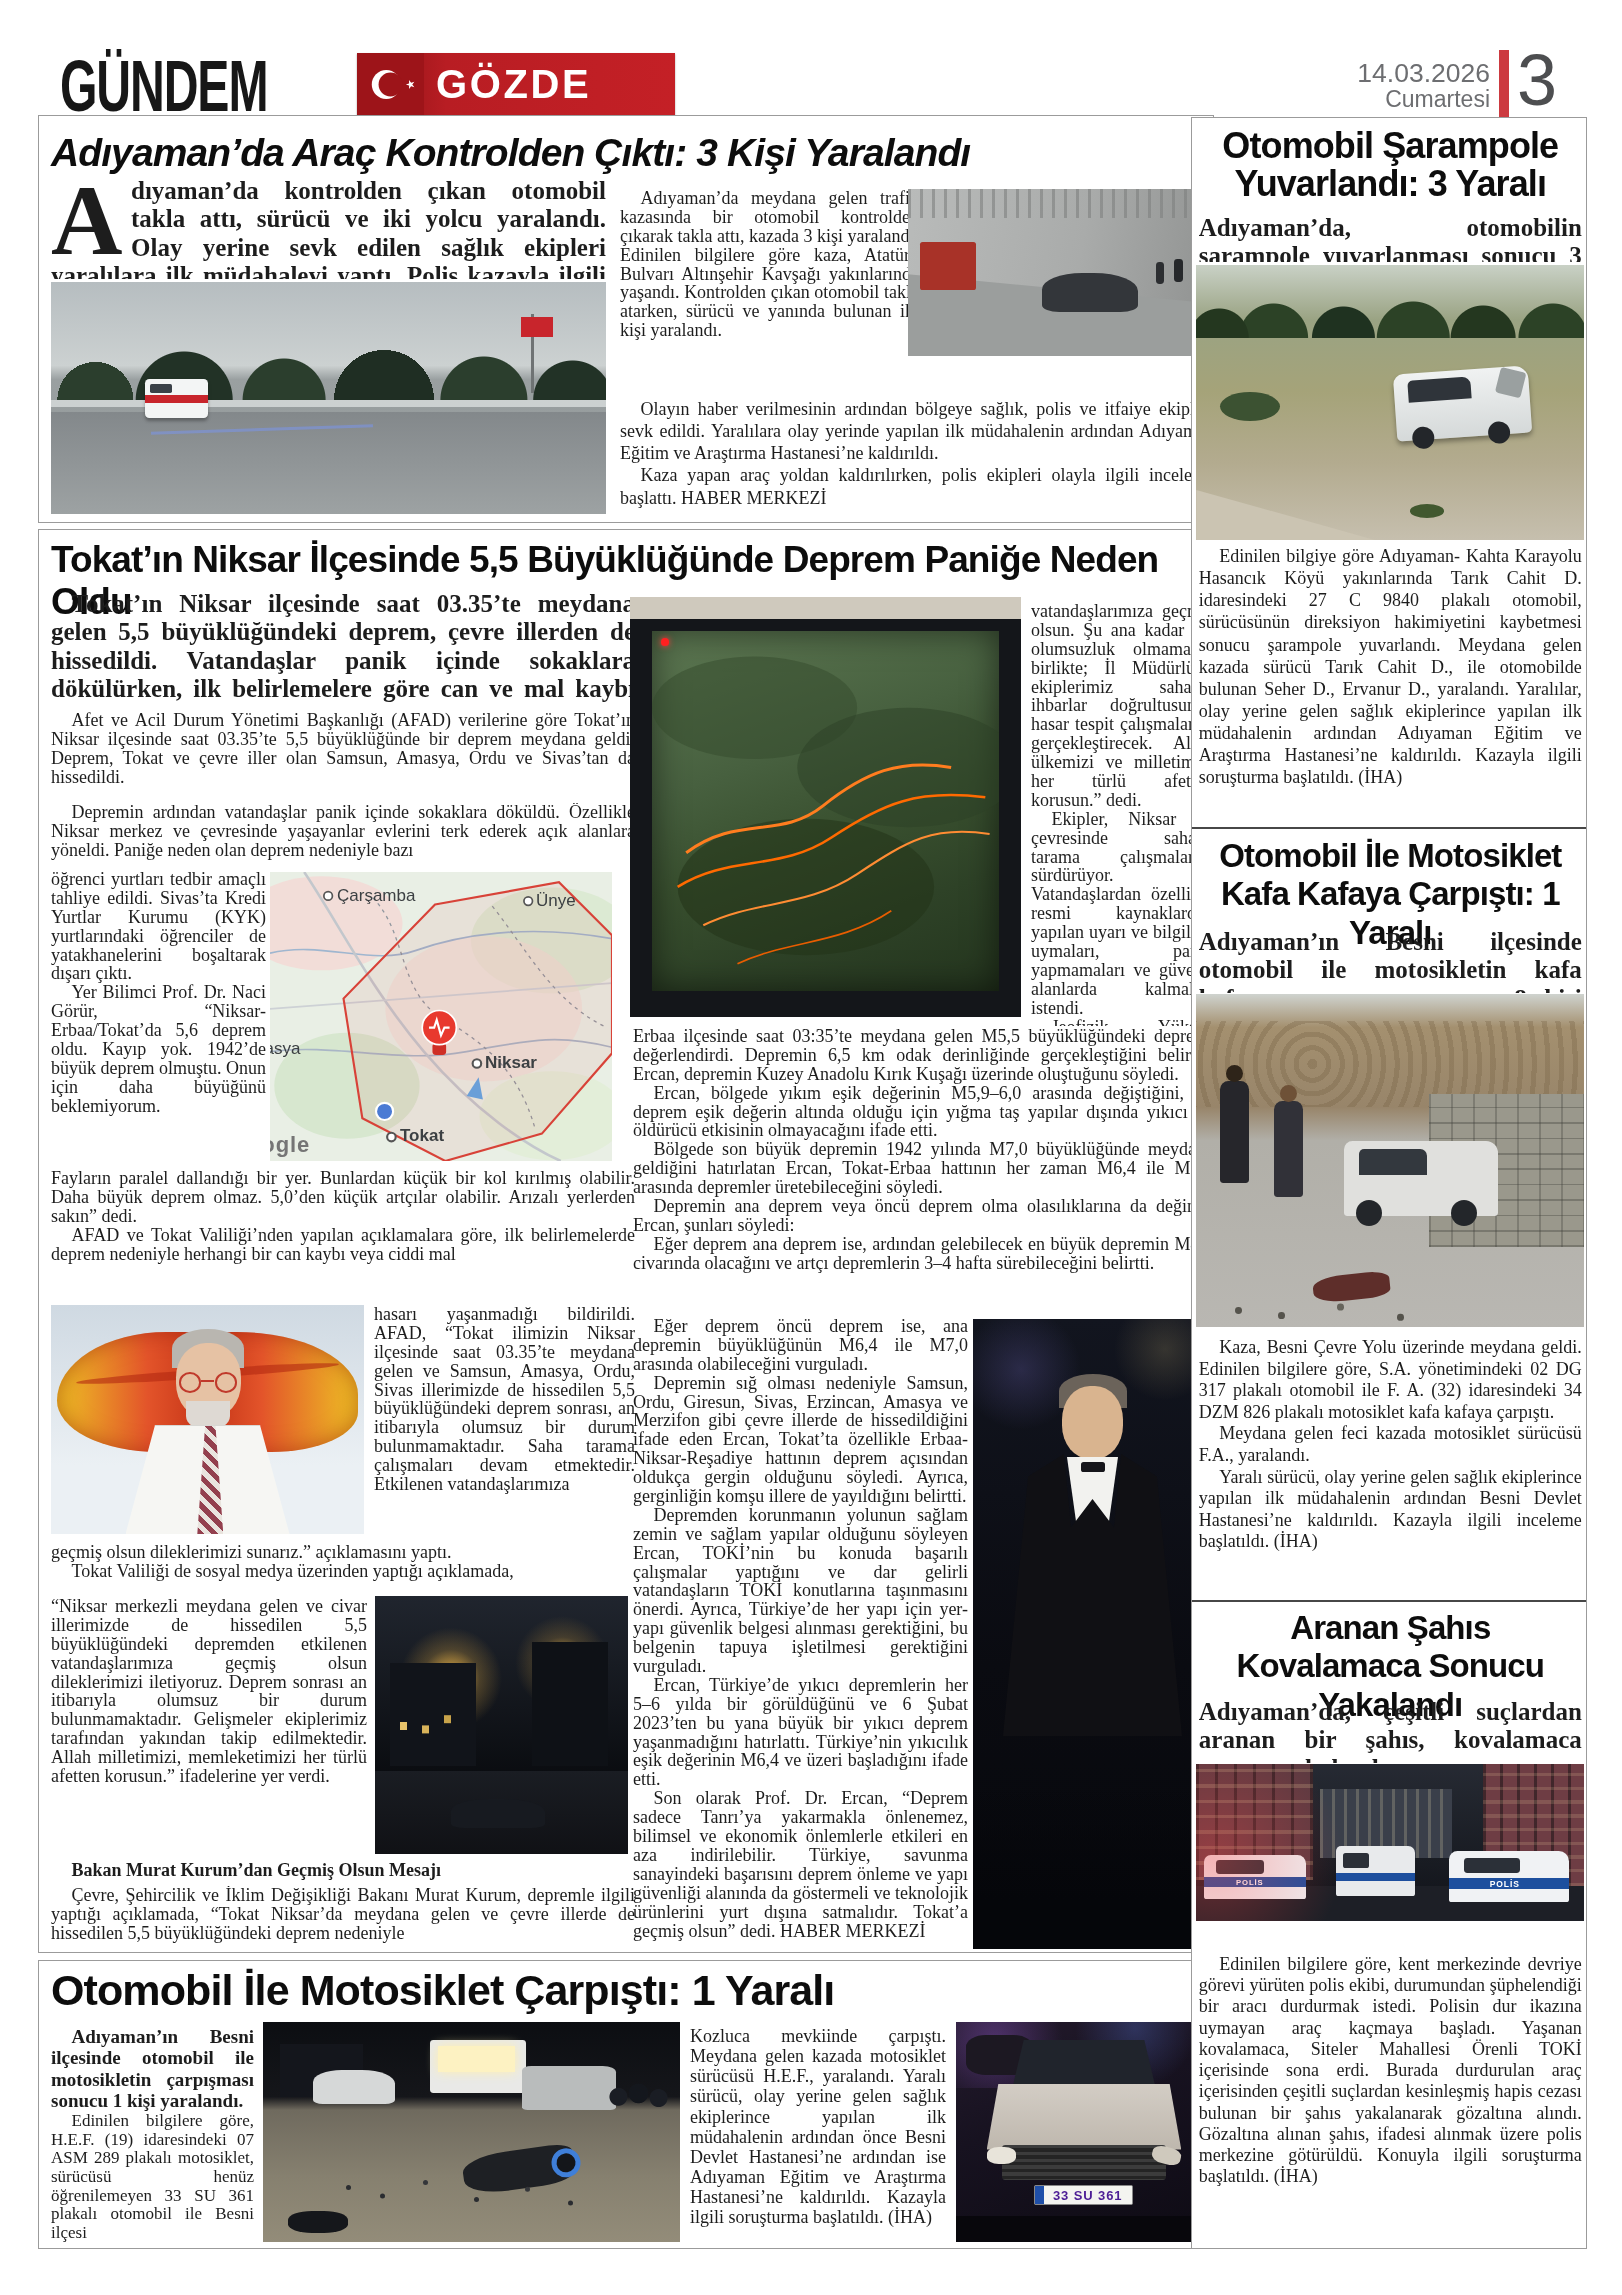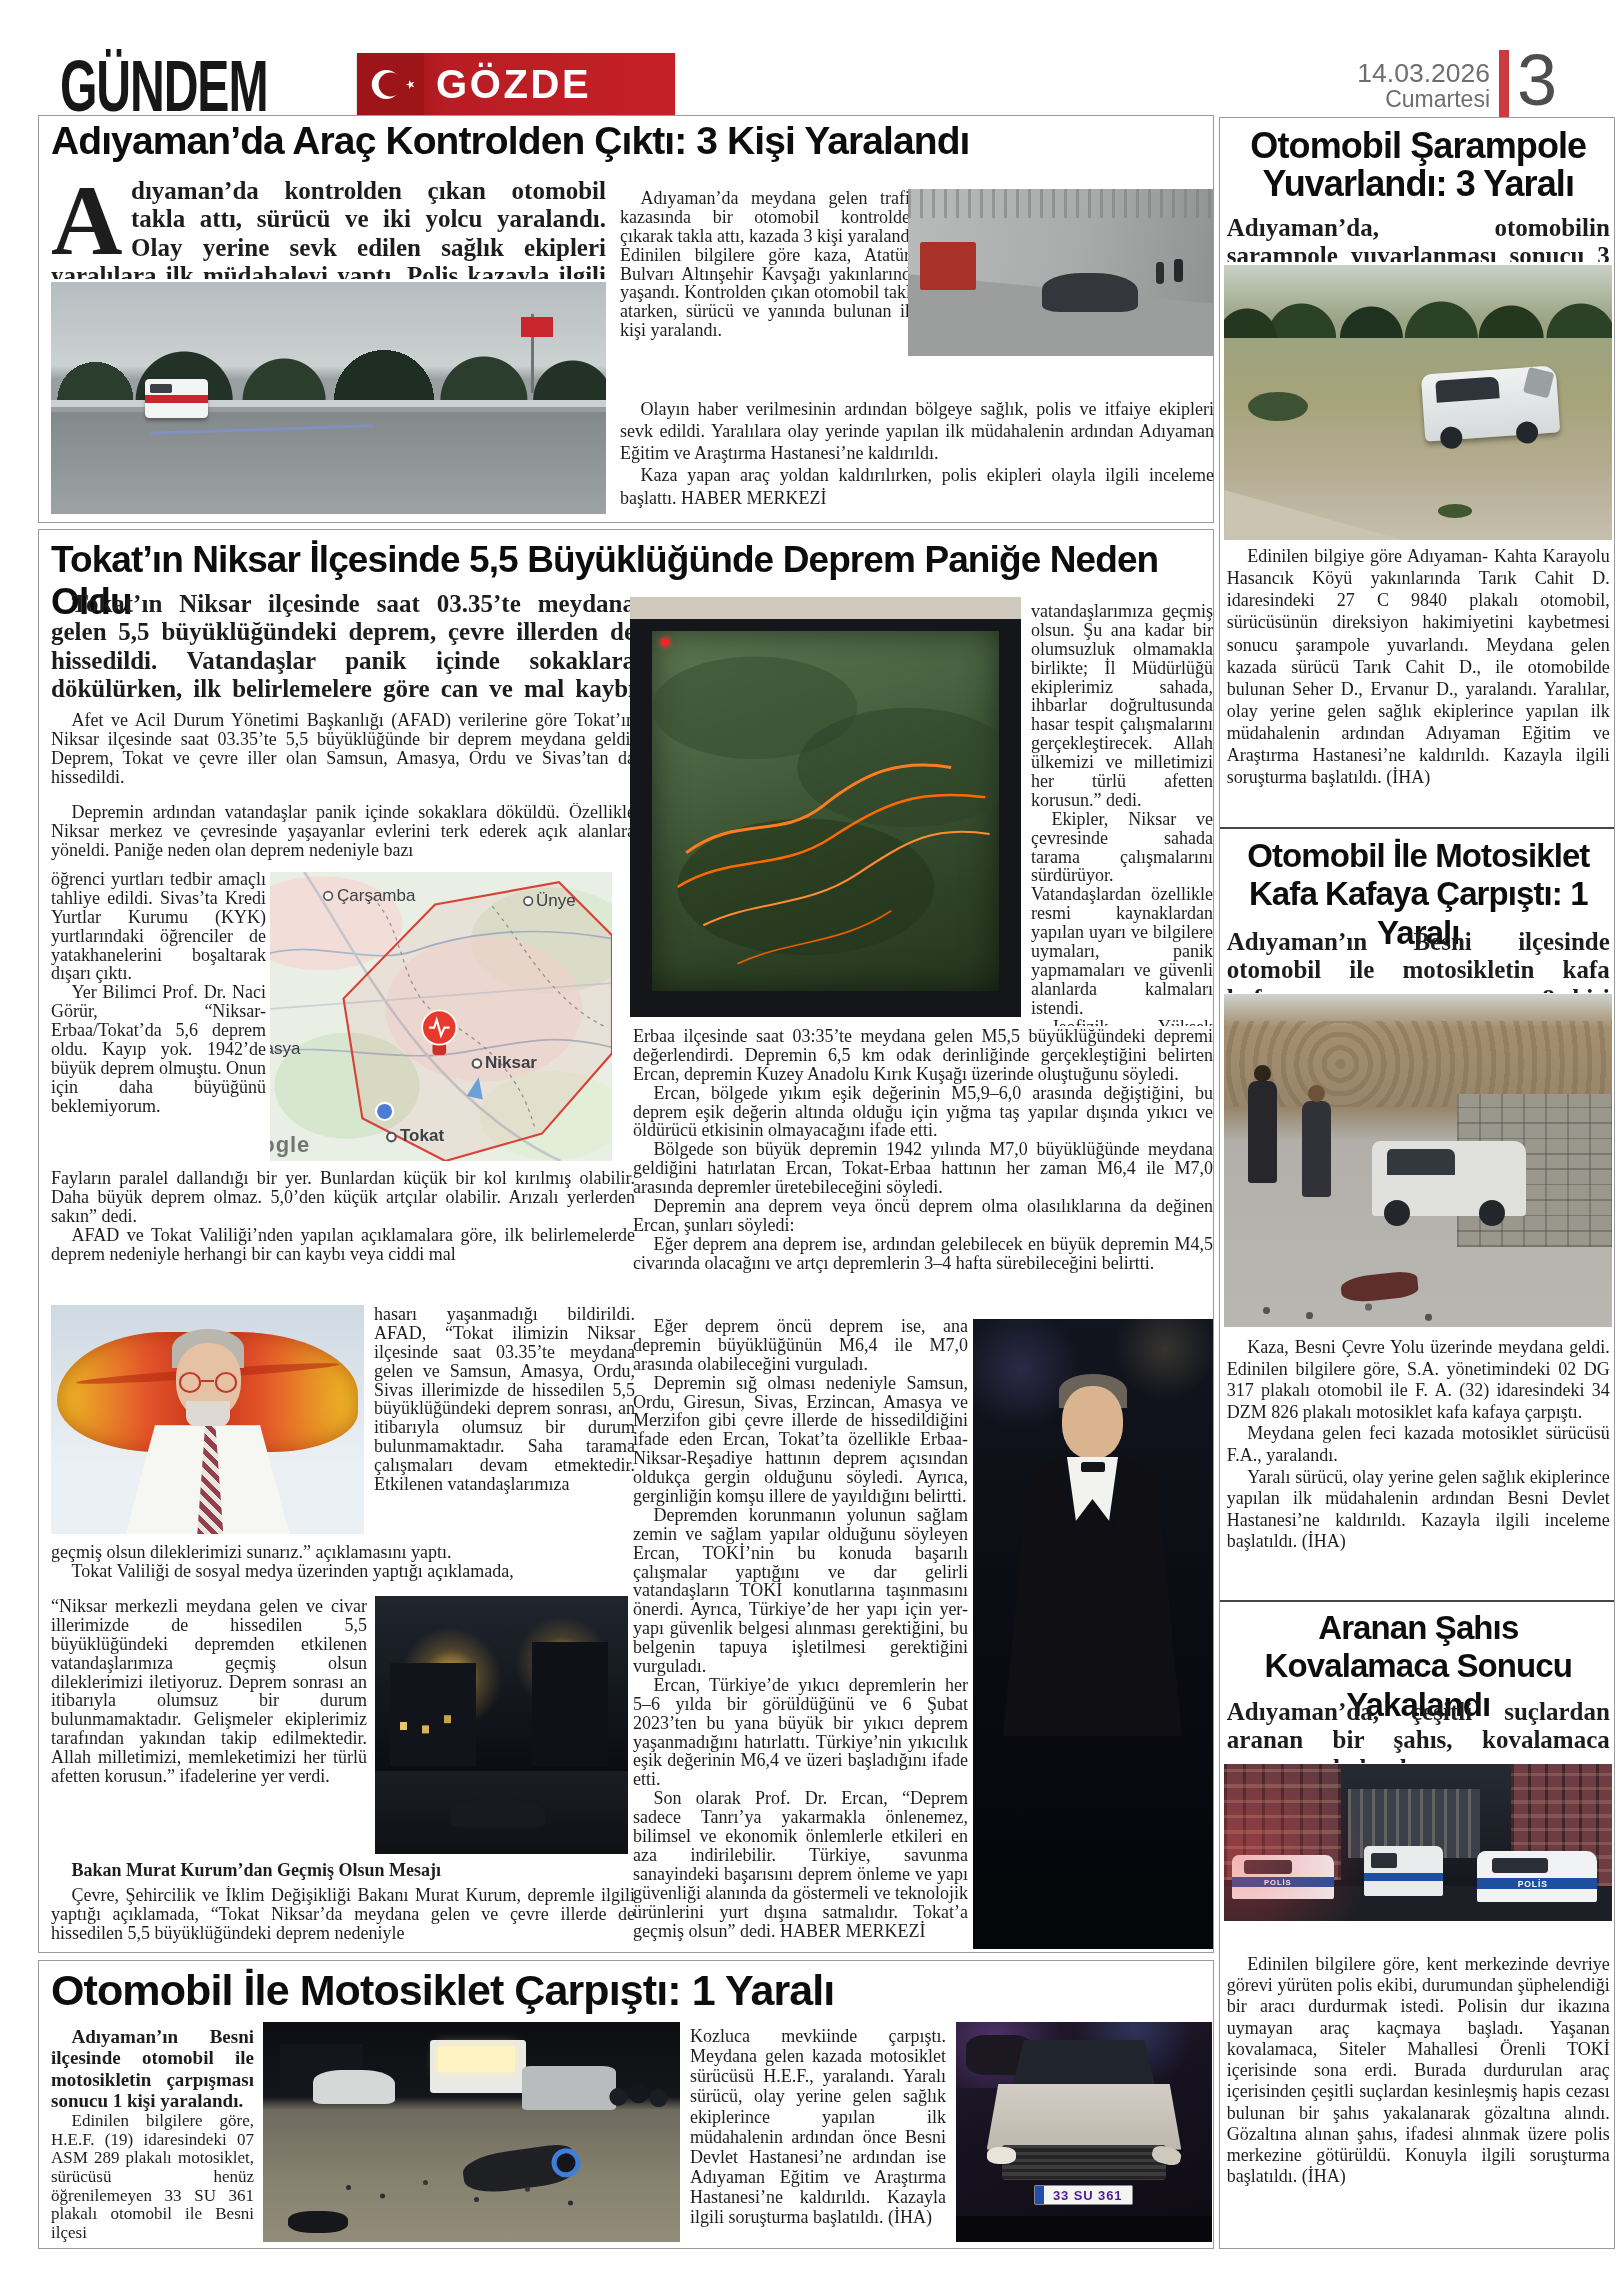--- a/index.html
+++ b/index.html
@@ -42,21 +42,21 @@
 
     <div class="abs" style="left:1315px;top:60px;width:175px;text-align:right;font-family:'Liberation Sans',sans-serif;color:#6d6e71;">
       <div style="font-size:26.5px;line-height:1;">14.03.2026</div>
       <div style="font-size:23px;line-height:1.05;">Cumartesi</div>
     </div>
     <div class="abs" style="left:1499px;top:50px;width:10.2px;height:68px;background:#cc3a40;"></div>
     <div class="abs" style="left:1517px;top:39px;font-family:'Liberation Sans',sans-serif;font-size:72px;color:#4d4e50;">3</div>
   </div>
 
   <div class="box" style="left:38px;top:115px;width:1176px;height:408px;">
-    <div class="abs hl" style="left:12px;top:3px;width:1151px;font-size:39px;">Adıyaman’da Araç Kontrolden Çıktı: 3 Kişi Yaralandı</div>
+    <div class="abs hl" style="left:12px;top:15px;width:1151px;font-size:39px;font-style:italic;">Adıyaman’da Araç Kontrolden Çıktı: 3 Kişi Yaralandı</div>
 
     <div class="abs" style="left:12px;top:61px;width:555px;height:102px;overflow:hidden;">
       <span class="dropcap">A</span>
       <span class="lead" style="display:block;">dıyaman’da kontrolden çıkan otomobil takla attı, sürücü ve iki yolcu yaralandı. Olay yerine sevk edilen sağlık ekipleri yaralılara ilk müdahaleyi yaptı. Polis kazayla ilgili inceleme başlattı.</span>
     </div>
 
     <div class="ph" style="left:12px;top:166px;width:555px;height:232px;background:linear-gradient(180deg,#b6bdc0 0%,#ccd1d1 36%,#9aa0a1 42%,#8f9496 100%);">
       <div class="abs" style="left:0;top:50px;width:100%;height:68px;background:
         radial-gradient(circle at 8% 100%, #2b3e2d 38px, transparent 38px),
         radial-gradient(circle at 24% 100%, #223226 48px, transparent 49px),
@@ -285,21 +285,21 @@
       <div class="abs" style="left:12%;top:57%;width:29px;height:17px;background:#e8e4da;border-radius:40%;"></div>
       <div class="abs" style="right:12%;top:57%;width:29px;height:17px;background:#cfc9bd;border-radius:40%;transform:rotate(14deg);"></div>
       <div class="abs" style="left:calc(50% - 50px);top:74%;width:99px;height:20.5px;background:#f4f4f0;border:0.9px solid #888;border-radius:1.7px;display:flex;align-items:center;">
         <div style="width:8.5px;height:100%;background:#1f4fa8;"></div>
         <div style="flex:1;text-align:center;font-family:'Liberation Sans',sans-serif;font-weight:bold;font-size:13px;color:#4c1d95;letter-spacing:0.9px;">33 SU 361</div>
       </div>
       <div class="abs" style="left:0;bottom:0;width:100%;height:12%;background:#08070c;"></div>
     </div>
   </div>
 
-  <div class="box" style="left:1219px;top:117px;width:396px;height:2132px;">
+  <div class="box" style="left:1191px;top:117px;width:396px;height:2132px;">
 
     <div class="abs hl cen" style="left:6.8px;top:8.5px;width:383px;font-size:36px;line-height:1.08;">Otomobil Şarampole Yuvarlandı: 3 Yaralı</div>
     <div class="abs lead" style="left:6.8px;top:96px;width:383px;height:48px;overflow:hidden;">
       <p>Adıyaman’da, otomobilin şarampole yuvarlanması sonucu 3 kişi yaralandı.</p>
     </div>
 
     <div class="ph" style="left:4.3px;top:147px;width:388px;height:275px;background:linear-gradient(180deg,#c9d1c6 0%,#9aa383 20%,#a5a379 46%,#b3ab8f 72%,#c6bfae 100%);">
       <div class="abs" style="left:0;top:8%;width:100%;height:51px;background:
         radial-gradient(circle at 6% 100%, #24371f 29px, transparent 30px),
         radial-gradient(circle at 20% 100%, #2c4226 34px, transparent 35px),

